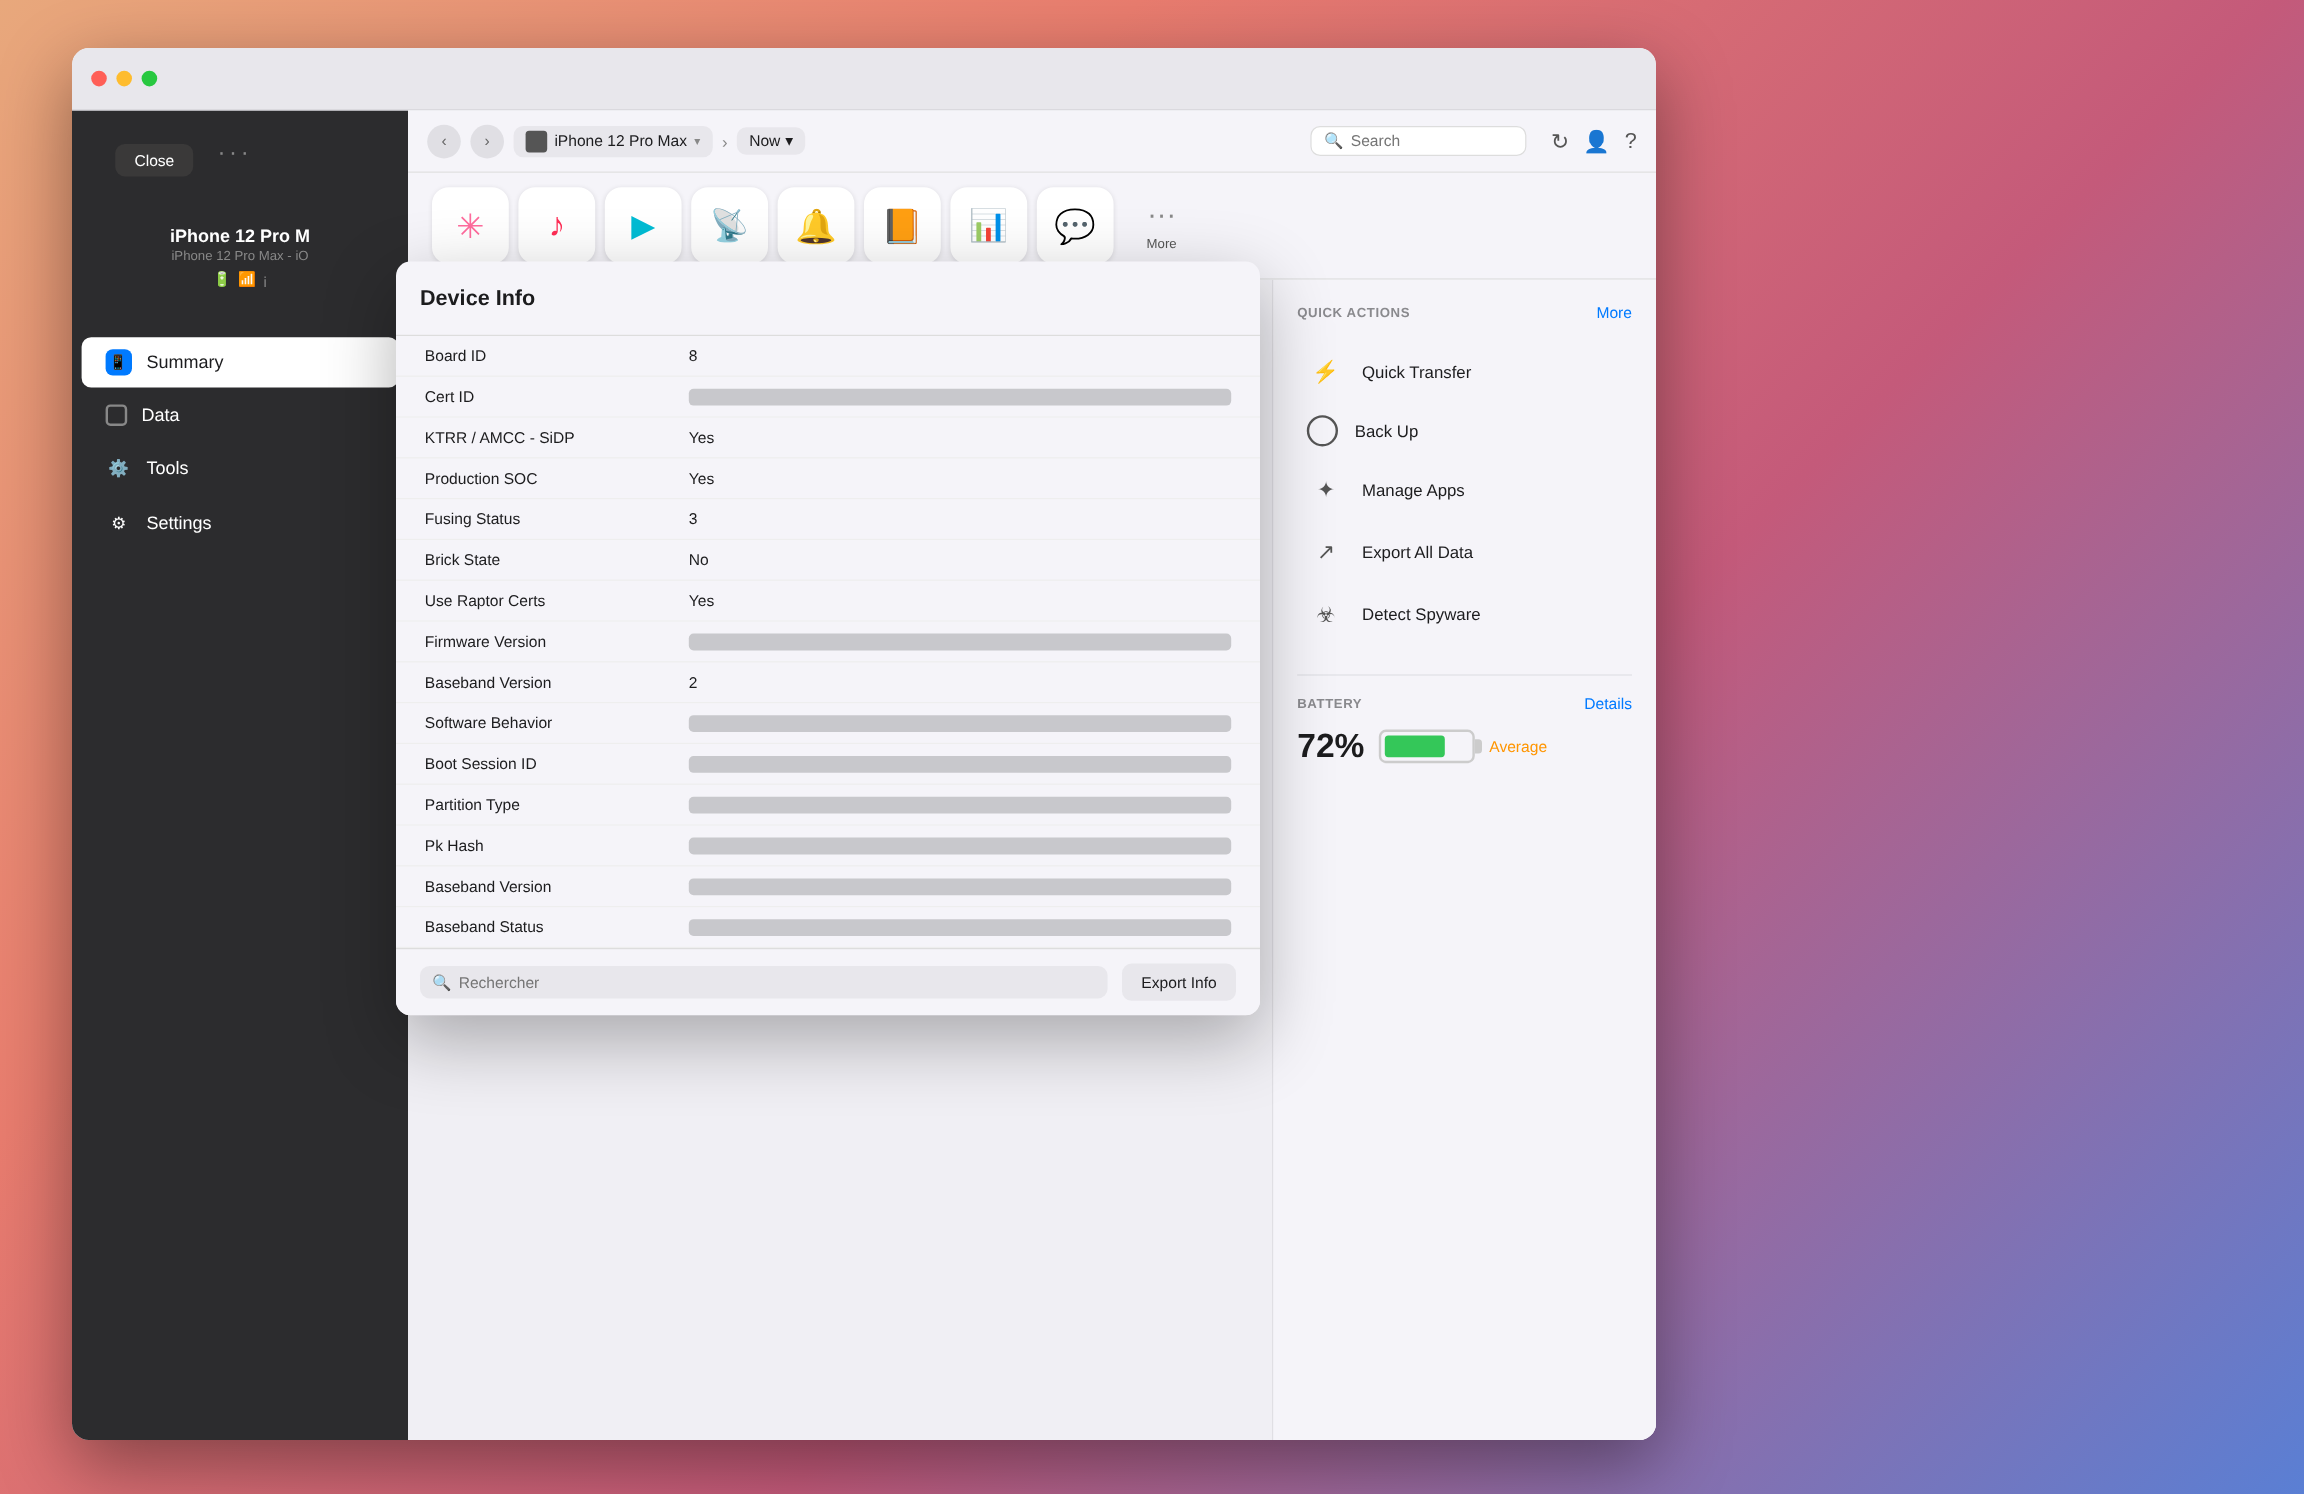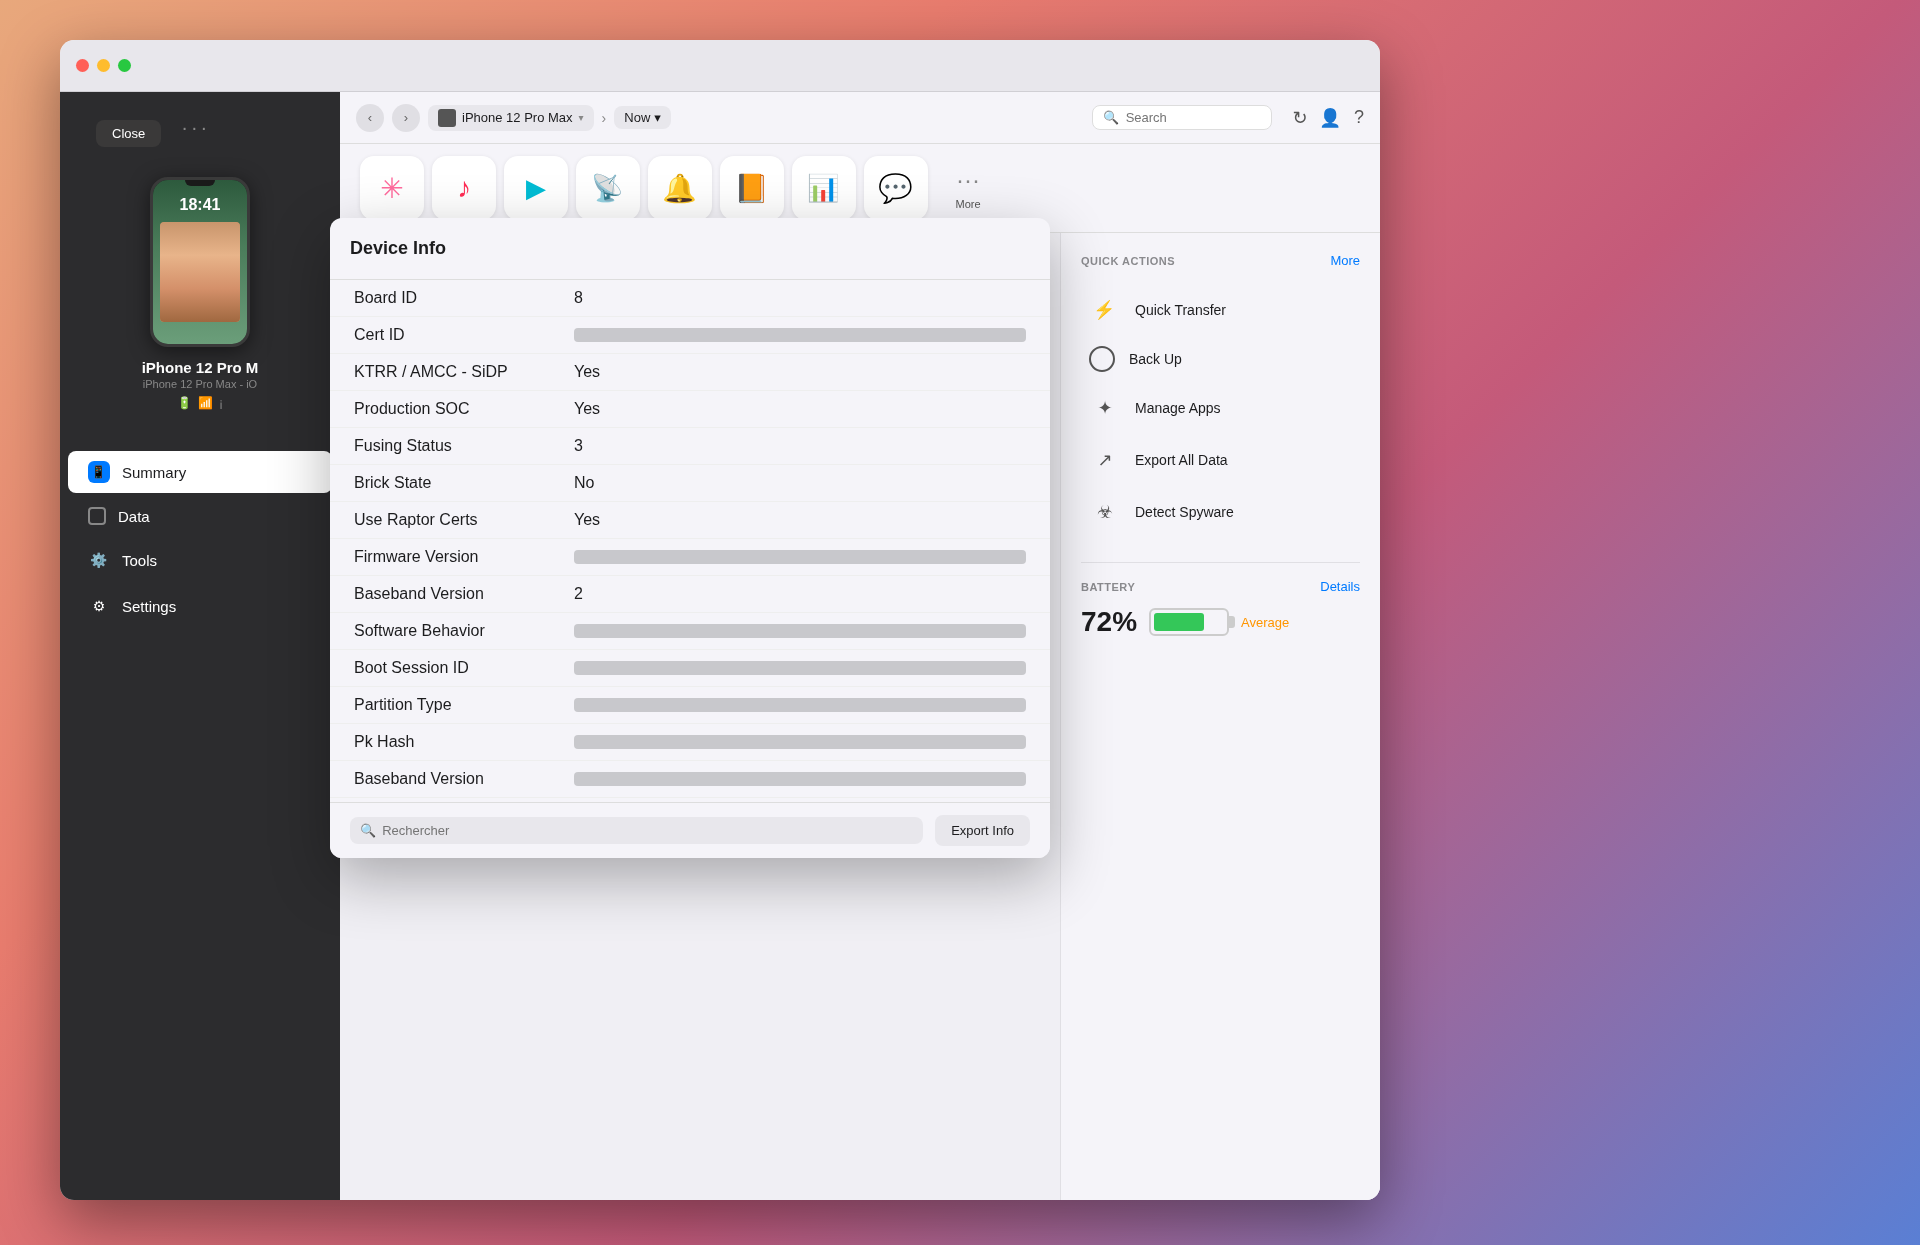--- a/index.html
+++ b/index.html
@@ -352,21 +352,21 @@
     .modal-body {
       overflow-y: auto;
       flex: 1;
       padding: 0;
     }
     .info-row {
       display: flex;
       align-items: center;
       padding: 9px 24px;
       border-bottom: 1px solid #eee;
-      font-size: 16px;
+      font-size: 13px;
     }
     .info-label {
       width: 220px;
       color: #1c1c1e;
       font-weight: 400;
       flex-shrink: 0;
     }
     .info-value {
       color: #1c1c1e;
       flex: 1;
@@ -555,30 +555,20 @@
 
   <div class="main-content">
 
     <div class="sidebar">
       <div style="display:flex; align-items:center; padding: 0 12px 0 16px; margin-bottom: 8px;">
         <button class="close-btn-mac">Close</button>
         <span class="sidebar-dots">···</span>
       </div>
 
       <div class="device-preview">
-        <div class="phone-mockup">
-          <div class="phone-screen">
-            <div class="phone-notch"></div>
-            <div class="phone-time">18:41</div>
-            <div class="phone-face-img">
-
-              <div style="width:100%;height:100%;background:linear-gradient(180deg,#c8956c,#e8b48a,#d4906a,#a06840);border-radius:4px;"></div>
-            </div>
-          </div>
-        </div>
         <div class="device-name-sidebar">iPhone 12 Pro M</div>
         <div class="device-subtitle">iPhone 12 Pro Max - iO</div>
         <div class="device-status-icons">
           <span>🔋</span>
           <span>📶</span>
           <span>ℹ</span>
         </div>
       </div>
 
       <nav class="sidebar-nav">

